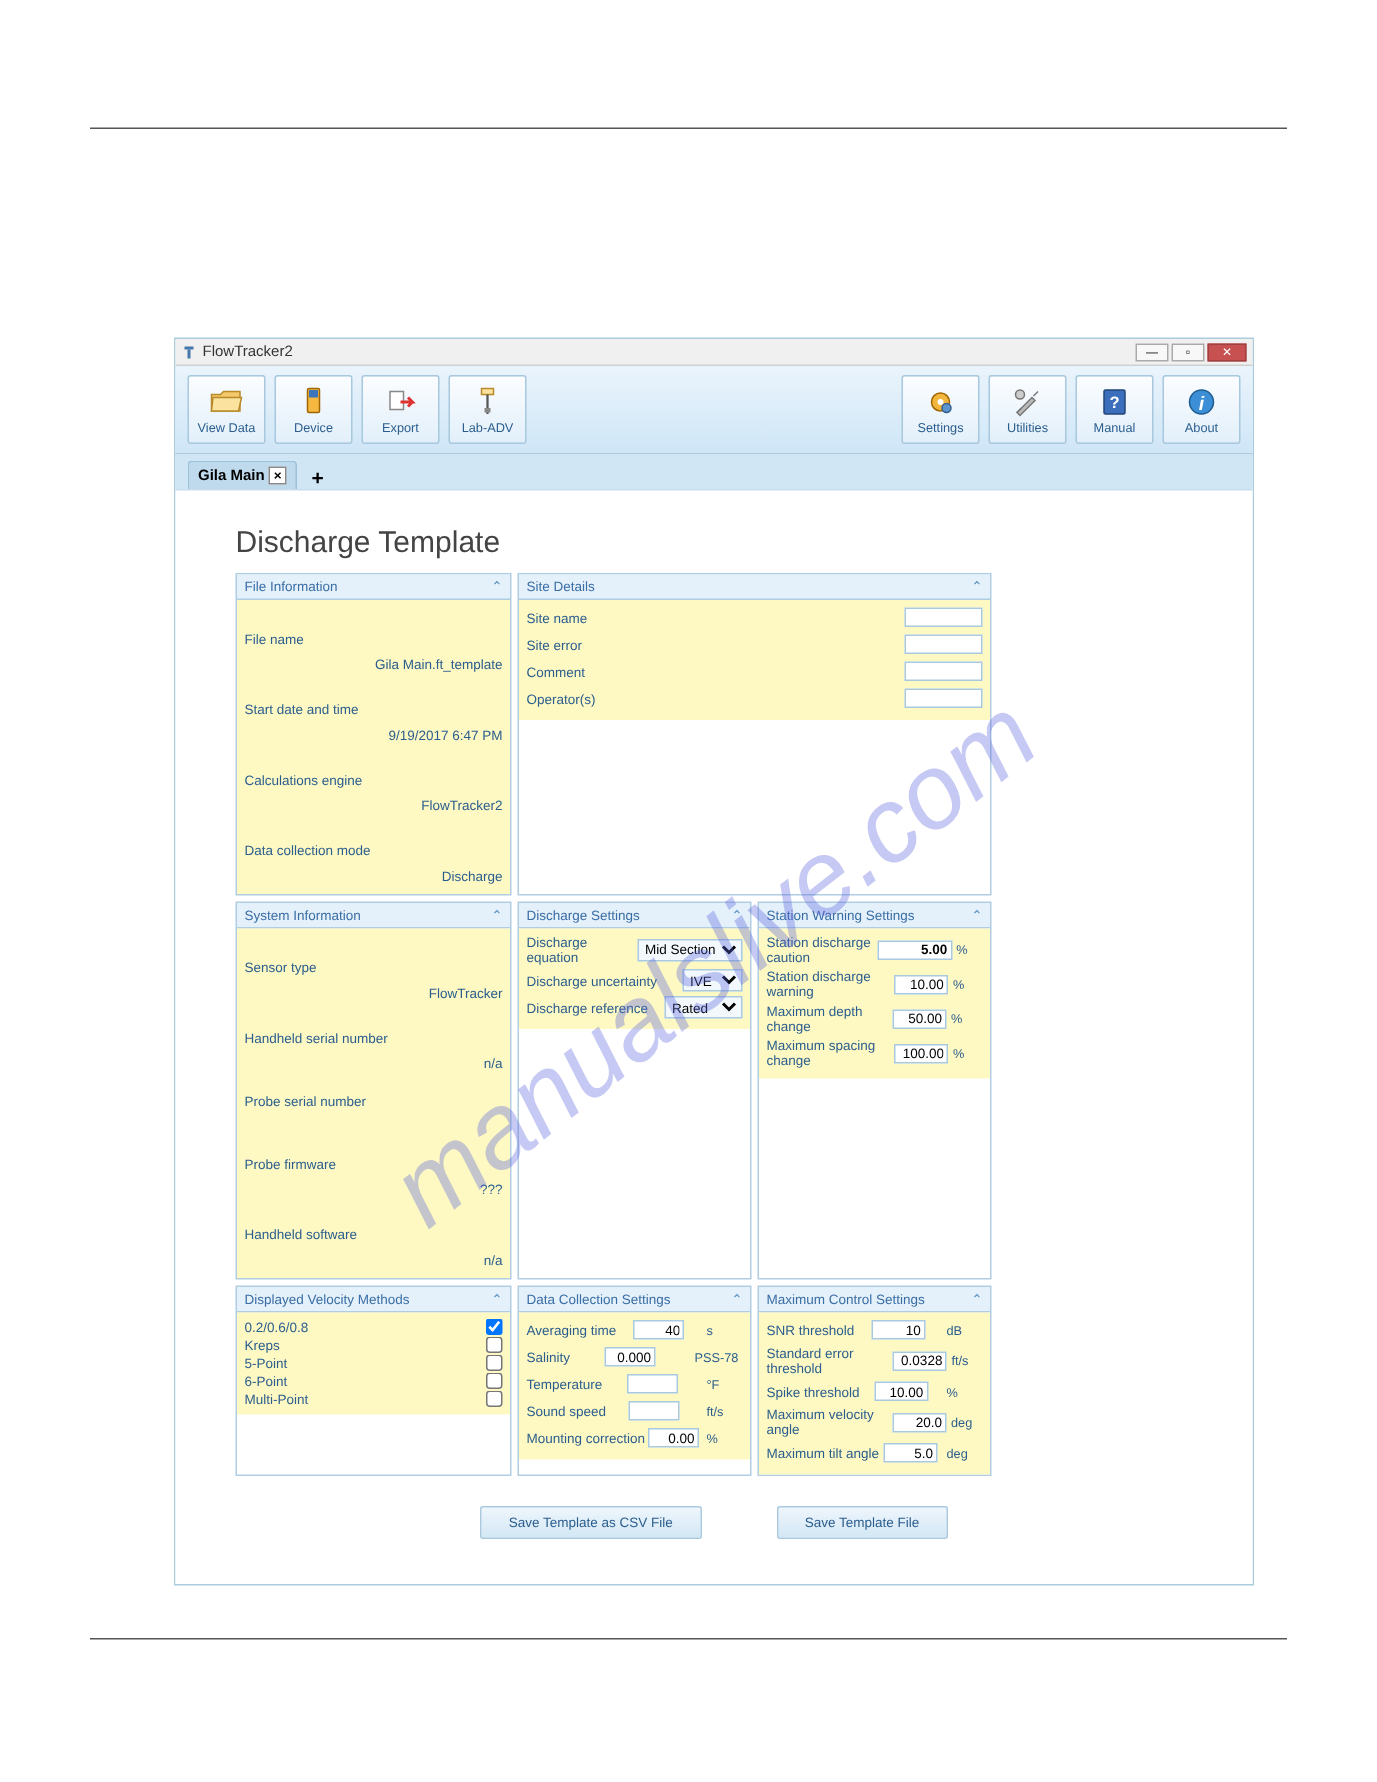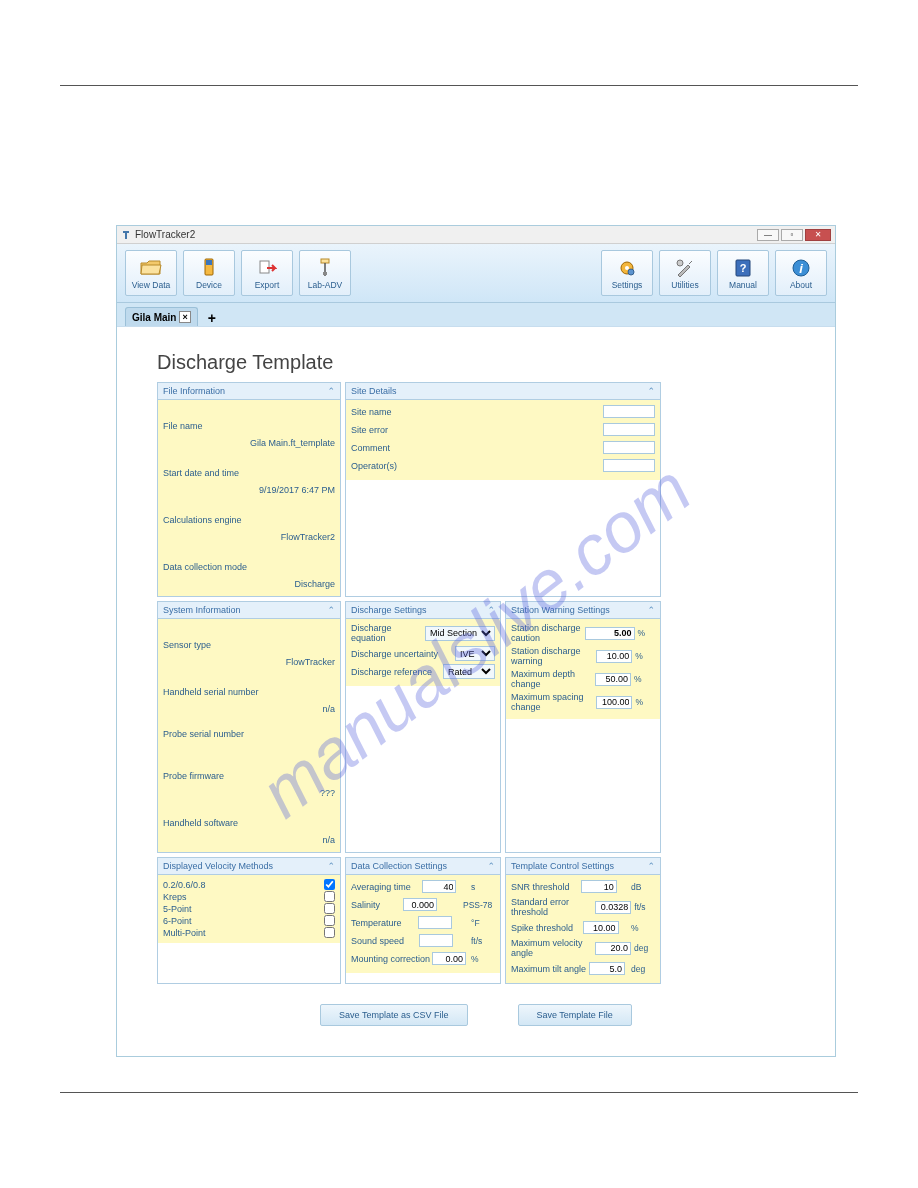--- a/index.html
+++ b/index.html
@@ -364,21 +364,21 @@
           <div class="row">
               <span class="lbl">Mounting correction</span>
               <input type="text" style="width: 34px;" value="0.00">
               <span class="unit">%</span>
             </div>
         </div>
       </div>
 
       <div class="panel">
         <div class="panel-h">
-            <span>Template Control Settings</span>
+            <span>Maximum Control Settings</span>
             <span class="chev">⌃</span>
           </div>
         <div class="panel-b">
           <div class="row">
               <span class="lbl">SNR threshold</span>
               <input type="text" style="width: 36px;" value="10">
               <span class="unit">dB</span>
             </div>
           <div class="row">
               <span class="lbl">Standard error threshold</span>

